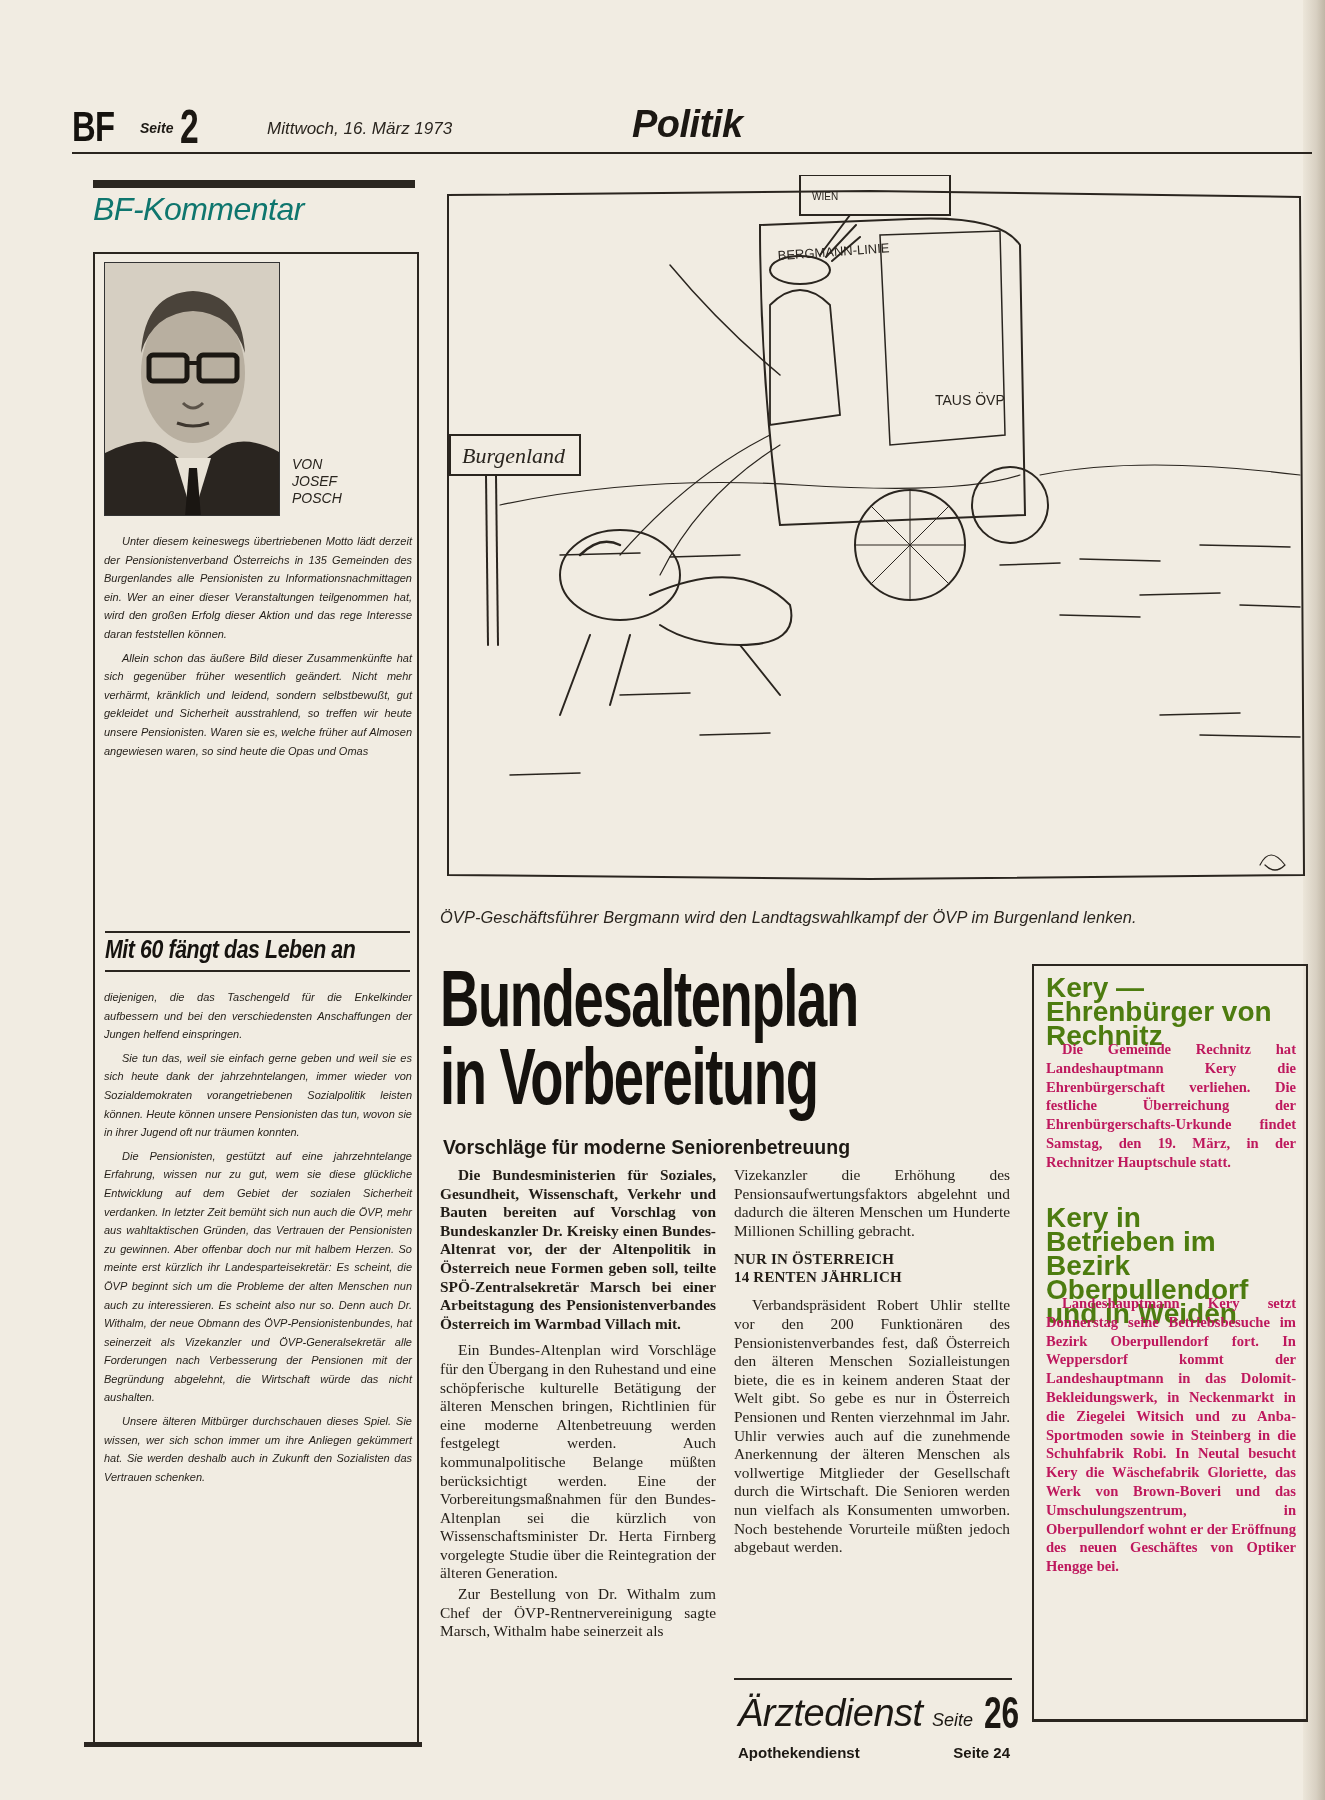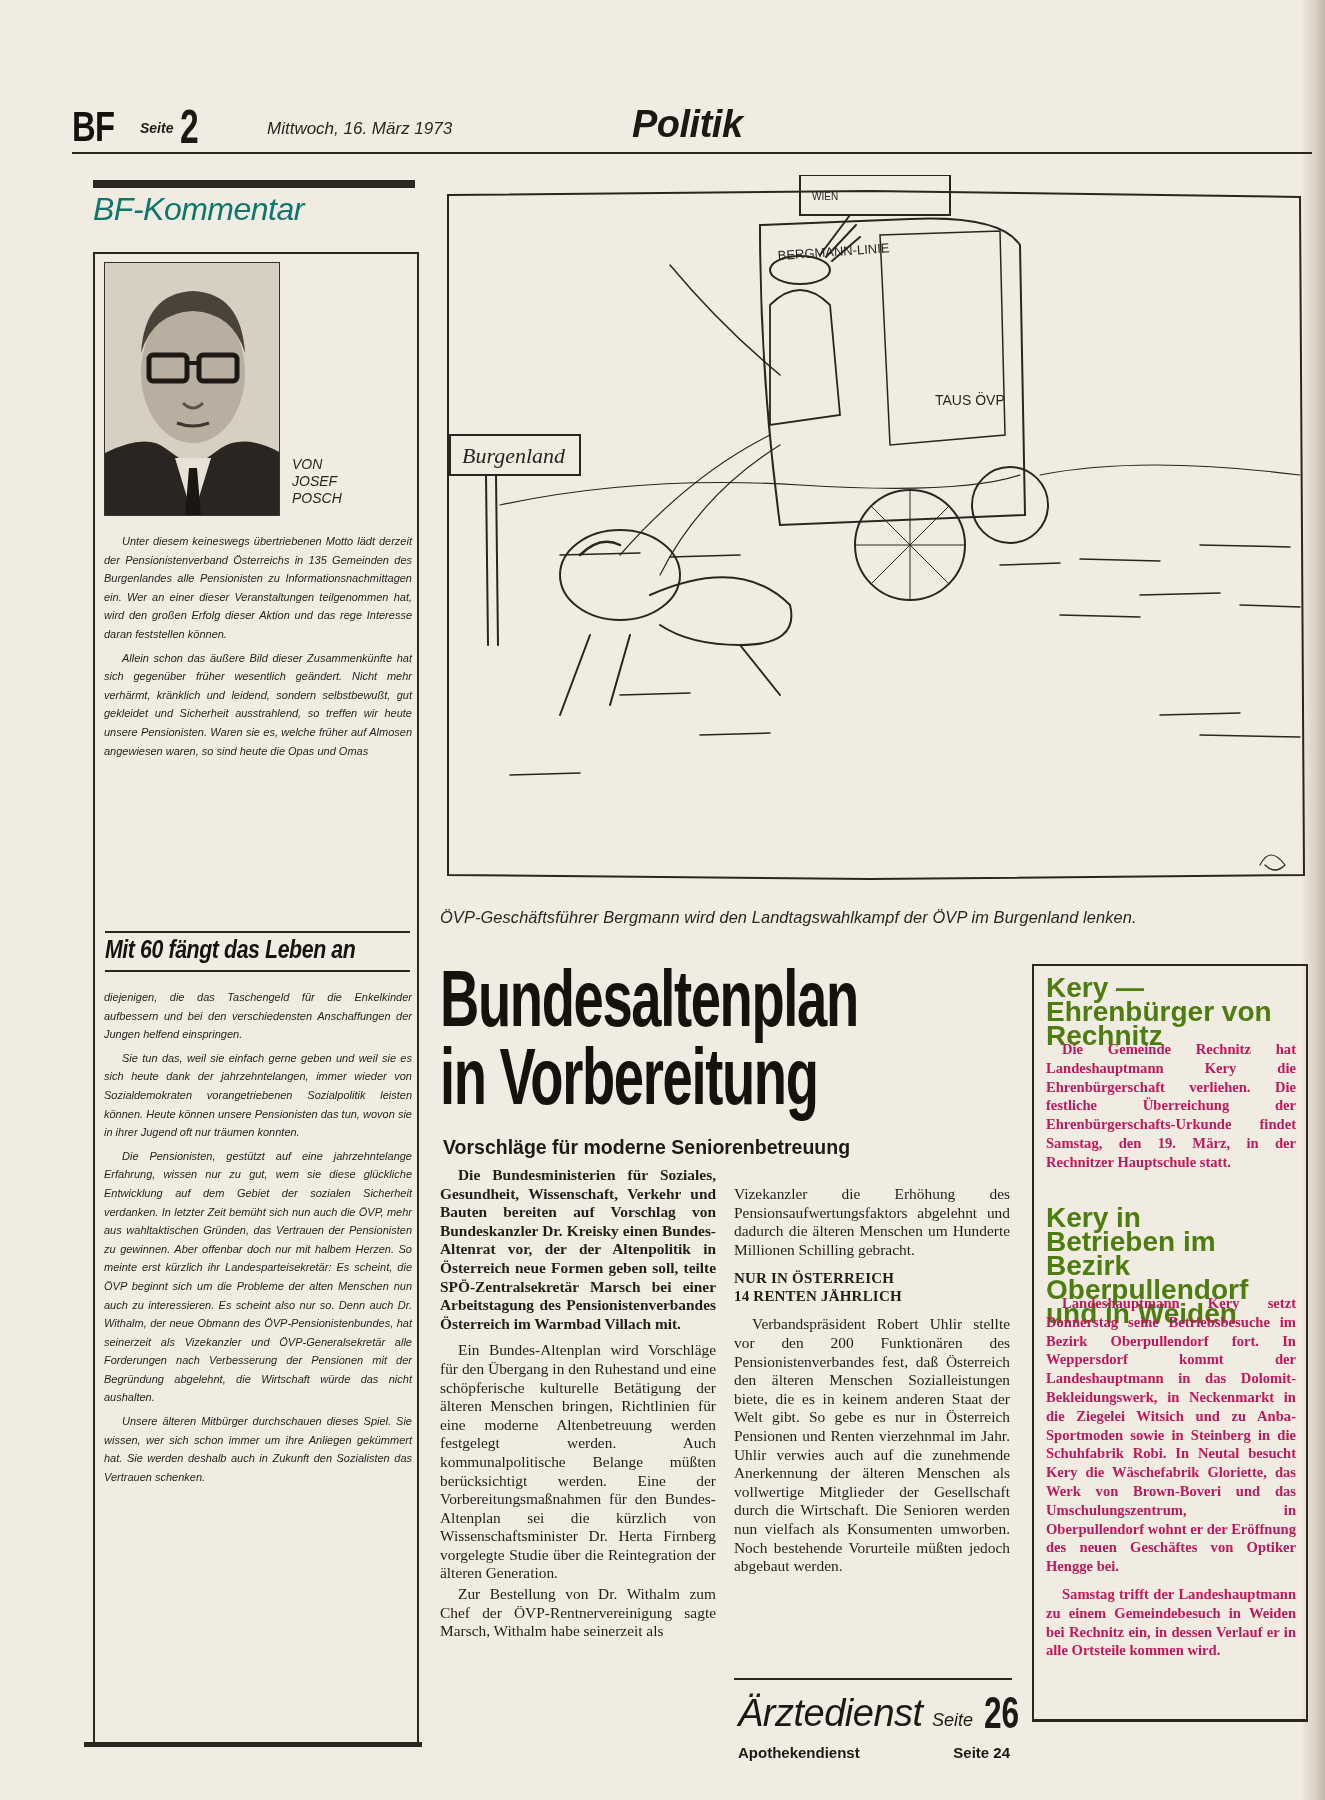--- a/index.html
+++ b/index.html
@@ -40,21 +40,21 @@
   
   .cartoon { position: absolute; left: 440px; top: 175px; width: 866px; height: 720px; }
   .caption { position: absolute; left: 440px; top: 908px; width: 880px; font-style: italic; font-size: 16.4px; color: #2a251f; white-space: nowrap; letter-spacing: 0.1px; }
 
   
   .headline { position: absolute; left: 440px; top: 960px; font-weight: 900; font-size: 80px; line-height: 78px; letter-spacing: -2px; transform: scaleX(0.68); transform-origin: left top; white-space: nowrap; color: #15120e; }
   .subhead { position: absolute; left: 443px; top: 1136px; font-weight: 700; font-size: 19.5px; color: #1d1914; white-space: nowrap; }
   .col { position: absolute; width: 276px; font-family: "Liberation Serif", serif; font-size: 15.4px; line-height: 18.6px; text-align: justify; color: #221d17; }
   .col p { text-indent: 18px; margin-bottom: 8px; }
   .col p.lead { font-weight: 700; }
-  .col p.noind { text-indent: 0; margin-top: 19px; }
+  .col p.noind { text-indent: 0; }
   .col .xhead { font-weight: 700; font-size: 15px; line-height: 18px; text-indent: 0; margin: 10px 0 10px; letter-spacing: 0.2px; }
   .col-rule { position: absolute; left: 734px; top: 1678px; width: 278px; height: 2px; background: #2b2620; }
   .aerzte { position: absolute; left: 736px; top: 1692px; width: 280px; height: 80px; }
   .aerzte-title { position: absolute; left: 2px; top: 0; font-style: italic; font-size: 38px; letter-spacing: -0.5px; }
   .aerzte-seite { position: absolute; left: 196px; top: 18px; font-style: italic; font-size: 18px; }
   .aerzte-num { position: absolute; left: 248px; top: -4px; font-weight: 900; font-size: 44px; transform: scaleX(0.72); transform-origin: left; }
   .apo-label { position: absolute; left: 2px; top: 52px; font-weight: 700; font-size: 15px; }
   .apo-seite { position: absolute; right: 6px; top: 52px; font-weight: 700; font-size: 15px; }
 
   
@@ -205,14 +205,13 @@
 </div>
 
 <div class="rbox"></div>
 <div class="rhead" style="top:976px;">Kery — Ehrenbürger von Rechnitz</div>
 <div class="rtext" style="top:1040px;">
   <p>Die Gemeinde Rechnitz hat Landeshauptmann Kery die Ehrenbürgerschaft verliehen. Die festliche Überreichung der Ehrenbürgerschafts-Urkunde findet Samstag, den 19. März, in der Rechnitzer Hauptschule statt.</p>
 </div>
 <div class="rhead" style="top:1206px; width:230px;">Kery in Betrieben im Bezirk Oberpullendorf und in Weiden</div>
 <div class="rtext" style="top:1294px;">
   <p>Landeshauptmann Kery setzt Donnerstag seine Betriebsbesuche im Bezirk Oberpullendorf fort. In Weppersdorf kommt der Landeshauptmann in das Dolomit-Bekleidungswerk, in Neckenmarkt in die Ziegelei Witsich und zu Anba-Sportmoden sowie in Steinberg in die Schuhfabrik Robi. In Neutal besucht Kery die Wäschefabrik Gloriette, das Werk von Brown-Boveri und das Umschulungszentrum, in Oberpullendorf wohnt er der Eröffnung des neuen Geschäftes von Optiker Hengge bei.</p>
-  <p>Samstag trifft der Landeshauptmann zu einem Gemeindebesuch in Weiden bei Rechnitz ein, in dessen Verlauf er in alle Ortsteile kommen wird.</p>
 </div>
 
 </body></html>

